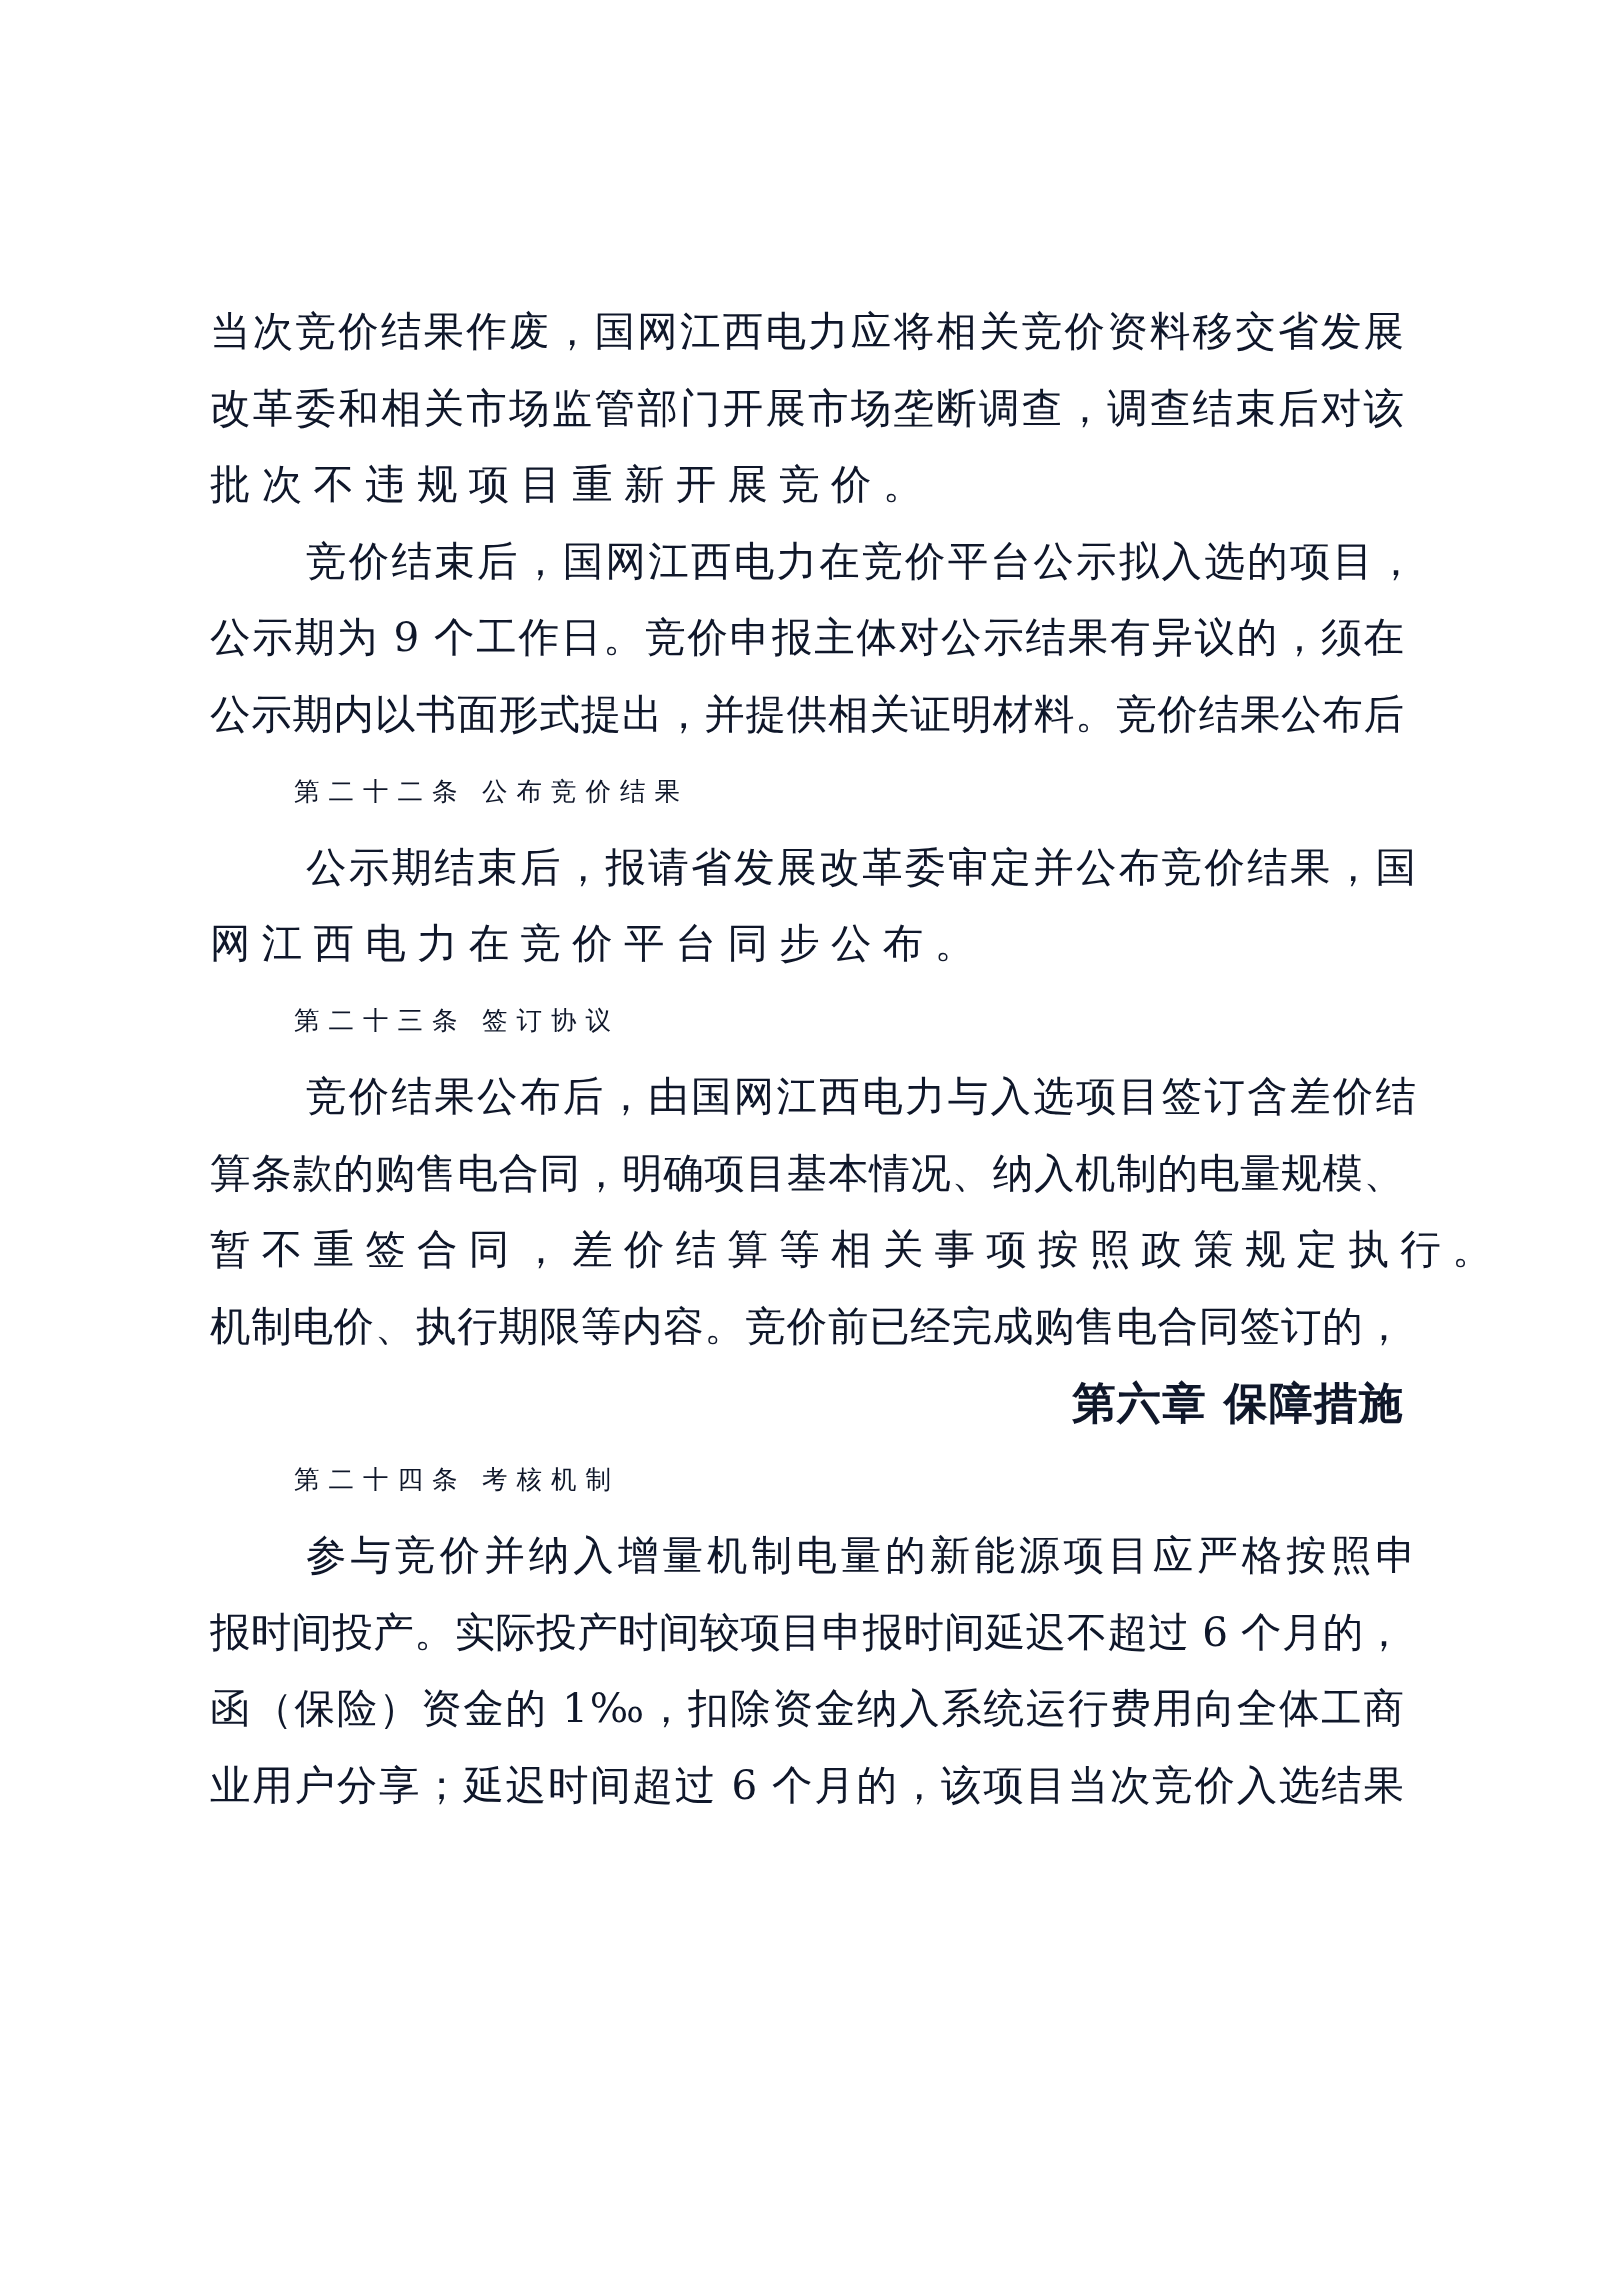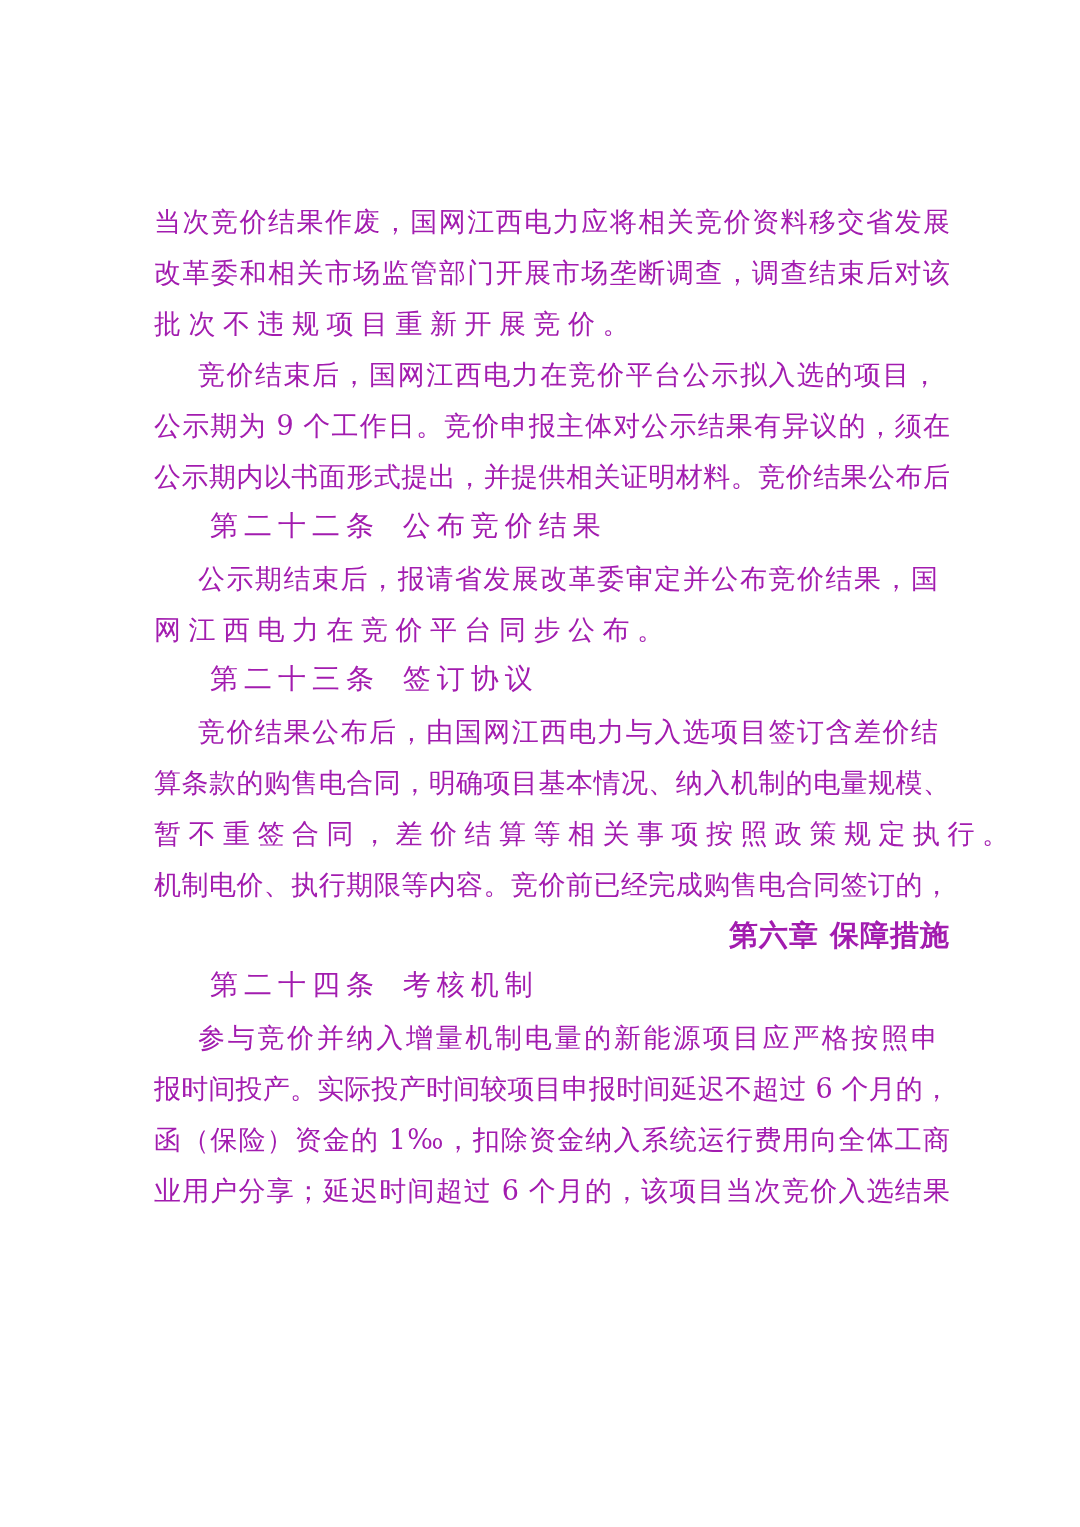--- a/index.html
+++ b/index.html
@@ -8,54 +8,54 @@
     background: #ffffff;
   }
   body {
     width: 1080px;
     height: 1527px;
     position: relative;
     overflow: hidden;
   }
   .page {
     position: absolute;
-    left: 154px;
+    left: 140px;
     top: 196px;
     width: 800px;
-    color: #a21caf;
+    color: #0f172a;
     font-family: "DejaVu Serif", "Liberation Serif", serif;
   }
   .line {
     height: 51px;
     line-height: 51px;
     font-size: 27px;
     white-space: nowrap;
     letter-spacing: 0px;
   }
   .line span.j {
     display: block;
     text-align: justify;
     text-align-last: justify;
     width: 796px;
   }
   .line.indent span.j {
-    margin-left: 44px;
+    margin-left: 64px;
     width: 740px;
   }
   .line.last span.j {
     text-align-last: left;
     letter-spacing: 7.5px;
   }
   .article-heading {
     height: 51px;
     line-height: 51px;
-    font-size: 28px;
+    font-size: 17px;
     padding-left: 56px;
     letter-spacing: 6px;
-    font-family: Liberation Mono, monospace;
+    font-family: Liberation Serif, serif;
   }
   .chapter-heading {
     height: 51px;
     line-height: 51px;
     font-size: 29px;
     font-weight: bold;
     text-align: right;
     width: 796px;
     font-family: "DejaVu Sans", "Liberation Sans", sans-serif;
     letter-spacing: 1px;

